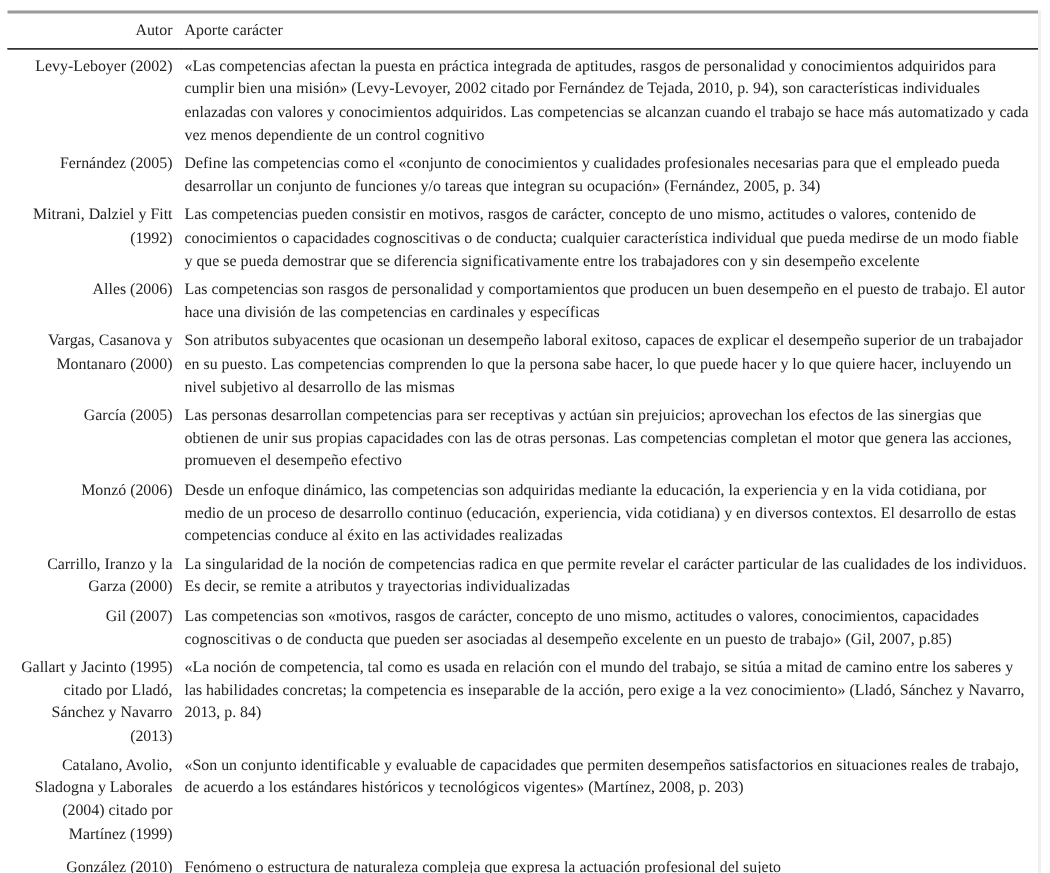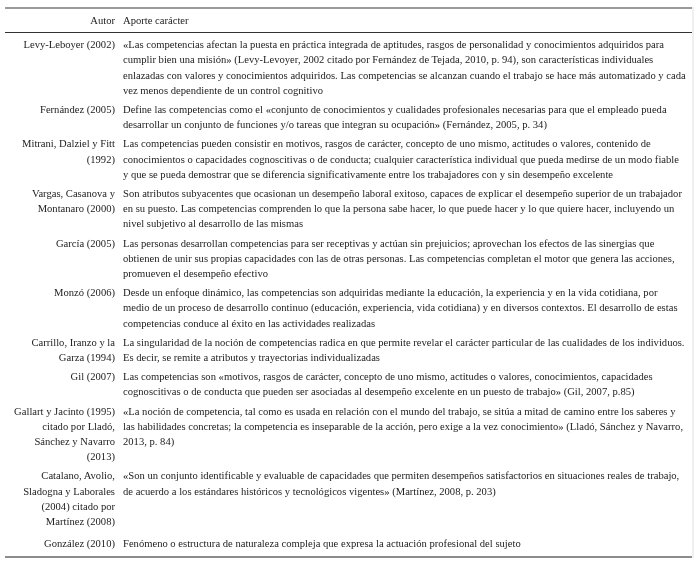--- a/index.html
+++ b/index.html
@@ -74,45 +74,49 @@
       </tr>
       <tr>
         <td class="col-author">Fernández (2005)</td>
         <td class="col-contrib">Define las competencias como el «conjunto de conocimientos y cualidades profesionales necesarias para que el empleado pueda desarrollar un conjunto de funciones y/o tareas que integran su ocupación» (Fernández, 2005, p. 34)</td>
       </tr>
       <tr>
         <td class="col-author">Mitrani, Dalziel y Fitt (1992)</td>
         <td class="col-contrib">Las competencias pueden consistir en motivos, rasgos de carácter, concepto de uno mismo, actitudes o valores, contenido de conocimientos o capacidades cognoscitivas o de conducta; cualquier característica individual que pueda medirse de un modo fiable y que se pueda demostrar que se diferencia significativamente entre los trabajadores con y sin desempeño excelente</td>
       </tr>
       <tr>
+        <td class="col-author">Alles (2006)</td>
+        <td class="col-contrib">Las competencias son rasgos de personalidad y comportamientos que producen un buen desempeño en el puesto de trabajo. El autor hace una división de las competencias en cardinales y específicas</td>
+      </tr>
+      <tr>
         <td class="col-author">Vargas, Casanova y Montanaro (2000)</td>
         <td class="col-contrib">Son atributos subyacentes que ocasionan un desempeño laboral exitoso, capaces de explicar el desempeño superior de un trabajador en su puesto. Las competencias comprenden lo que la persona sabe hacer, lo que puede hacer y lo que quiere hacer, incluyendo un nivel subjetivo al desarrollo de las mismas</td>
       </tr>
       <tr>
         <td class="col-author">García (2005)</td>
         <td class="col-contrib">Las personas desarrollan competencias para ser receptivas y actúan sin prejuicios; aprovechan los efectos de las sinergias que obtienen de unir sus propias capacidades con las de otras personas. Las competencias completan el motor que genera las acciones, promueven el desempeño efectivo</td>
       </tr>
       <tr>
         <td class="col-author">Monzó (2006)</td>
         <td class="col-contrib">Desde un enfoque dinámico, las competencias son adquiridas mediante la educación, la experiencia y en la vida cotidiana, por medio de un proceso de desarrollo continuo (educación, experiencia, vida cotidiana) y en diversos contextos. El desarrollo de estas competencias conduce al éxito en las actividades realizadas</td>
       </tr>
       <tr>
-        <td class="col-author">Carrillo, Iranzo y la Garza (1994)</td>
+        <td class="col-author">Carrillo, Iranzo y la Garza (2000)</td>
         <td class="col-contrib">La singularidad de la noción de competencias radica en que permite revelar el carácter particular de las cualidades de los individuos. Es decir, se remite a atributos y trayectorias individualizadas</td>
       </tr>
       <tr>
         <td class="col-author">Gil (2007)</td>
         <td class="col-contrib">Las competencias son «motivos, rasgos de carácter, concepto de uno mismo, actitudes o valores, conocimientos, capacidades cognoscitivas o de conducta que pueden ser asociadas al desempeño excelente en un puesto de trabajo» (Gil, 2007, p.85)</td>
       </tr>
       <tr>
         <td class="col-author">Gallart y Jacinto (1995) citado por Lladó, Sánchez y Navarro (2013)</td>
         <td class="col-contrib">«La noción de competencia, tal como es usada en relación con el mundo del trabajo, se sitúa a mitad de camino entre los saberes y las habilidades concretas; la competencia es inseparable de la acción, pero exige a la vez conocimiento» (Lladó, Sánchez y Navarro, 2013, p. 84)</td>
       </tr>
       <tr>
-        <td class="col-author">Catalano, Avolio, Sladogna y Laborales (2004) citado por Martínez (2008)</td>
+        <td class="col-author">Catalano, Avolio, Sladogna y Laborales (2004) citado por Martínez (1999)</td>
         <td class="col-contrib">«Son un conjunto identificable y evaluable de capacidades que permiten desempeños satisfactorios en situaciones reales de trabajo, de acuerdo a los estándares históricos y tecnológicos vigentes» (Martínez, 2008, p. 203)</td>
       </tr>
       <tr>
         <td class="col-author">González (2010)</td>
         <td class="col-contrib">Fenómeno o estructura de naturaleza compleja que expresa la actuación profesional del sujeto</td>
       </tr>
     </tbody>
   </table>
 </div>
 

